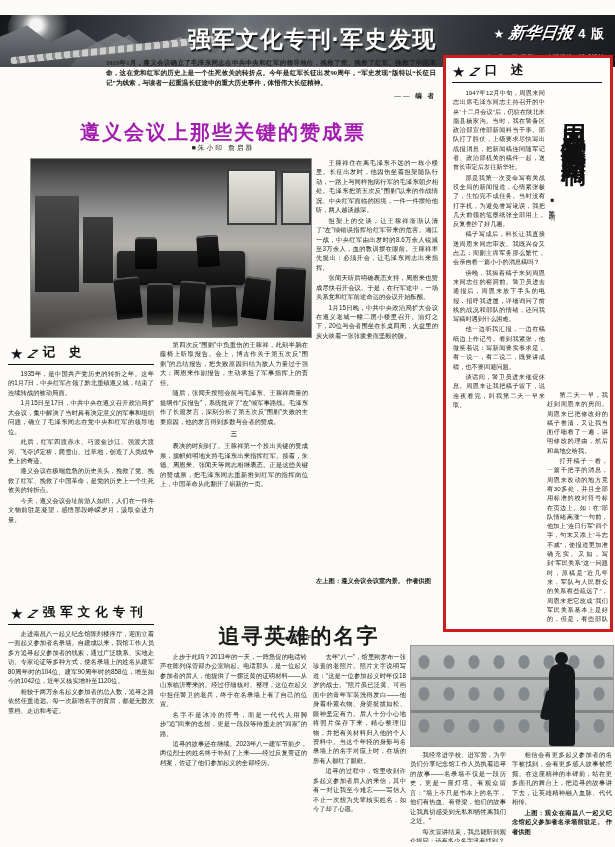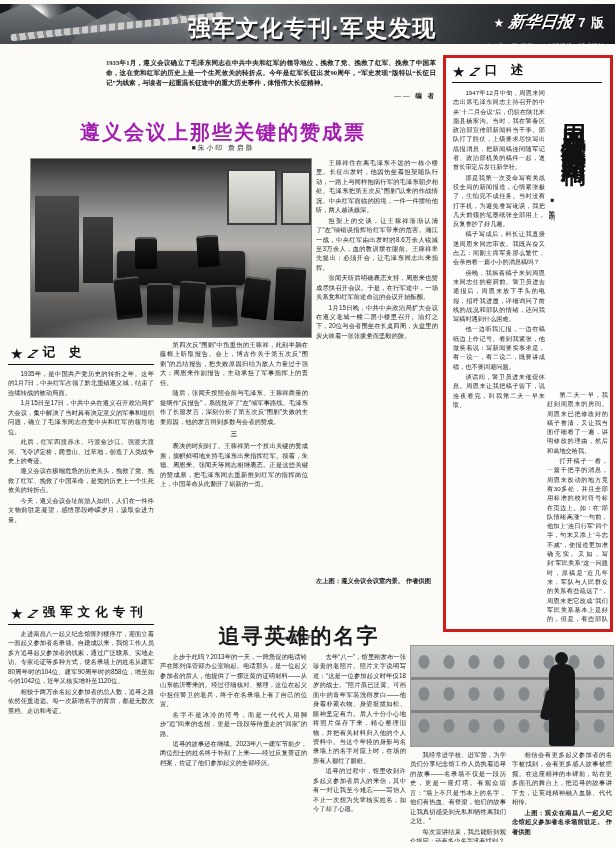--- a/index.html
+++ b/index.html
@@ -1,20 +1,20 @@
 <!DOCTYPE html>
 <html><head>
 <meta charset="utf-8">
 <style>
   html,body{margin:0;padding:0;}
   body{font-family:"Liberation Sans",sans-serif;background:#e8e6e0;}
   .page{position:relative;width:615px;height:847px;margin:0 auto;background:#fcfbf8;overflow:hidden;color:#1a1a1a;}
 
   
-  .masthead{position:absolute;left:0;top:4px;width:615px;height:40px;
+  .masthead{position:absolute;left:0;top:15px;width:615px;height:52px;
     background:linear-gradient(105deg,#14161a 0%,#3c4046 22%,#6d7277 38%,#55595e 55%,#2e3136 78%,#191b1f 100%);overflow:hidden;}
   .flare{position:absolute;left:8px;top:-14px;width:70px;height:54px;border-radius:50%;
     background:radial-gradient(circle at 40% 45%,rgba(255,255,255,.95) 0 6px,rgba(255,255,255,.45) 14px,rgba(255,255,255,0) 32px);}
   .mountain{position:absolute;bottom:0;height:46px;}
   .m1{left:0;width:150px;background:linear-gradient(180deg,#7c8186,#45494e);clip-path:polygon(0 100%,0 34%,18% 10%,33% 46%,52% 18%,70% 58%,86% 30%,100% 70%,100% 100%);}
   .m2{left:70px;width:190px;background:linear-gradient(180deg,#9ba0a5,#5a5e63);opacity:.8;clip-path:polygon(0 100%,8% 60%,24% 26%,40% 62%,58% 34%,76% 72%,92% 48%,100% 100%);}
   .wallline{position:absolute;left:10px;bottom:14px;width:215px;height:7px;opacity:.9;
     background:repeating-linear-gradient(90deg,#d8d8d8 0 6px,#8f8f8f 6px 9px);transform:rotate(-6deg);border-radius:3px;}
   .mast-title{position:absolute;left:178px;top:9px;width:268px;text-align:center;color:#fff;
     font-size:23px;font-weight:900;letter-spacing:1px;text-shadow:1px 2px 2px #000,0 0 6px rgba(255,255,255,.35);}
@@ -103,21 +103,21 @@
 
   <header class="masthead">
     <div class="flare"></div>
     <div class="mountain m1"></div>
     <div class="mountain m2"></div>
     <div class="wallline"></div>
     <div class="mast-title">强军文化专刊·军史发现</div>
     <div class="mast-right">
       <span class="mast-star">★</span>
       <span class="paper-logo">新华日报</span>
-      <span class="page-no">7 版</span>
+      <span class="page-no">4 版</span>
     </div>
     <div class="dateline">2024年1月16日 星期二　本版编辑／版式设计</div>
   </header>
 
   <section class="editor-note">
     <span>1935年1月，遵义会议确立了毛泽东同志在中共中央和红军的领导地位，挽救了党、挽救了红军、挽救了中国革命，这在党和红军的历史上是一个生死攸关的转折点。今年是红军长征出发90周年，“军史发现”版特以“长征日记”为线索，与读者一起重温长征途中的重大历史事件，体悟伟大长征精神。</span>
     <div class="editor-sign">—— 编 者</div>
   </section>
 
   <h1 class="main-headline">遵义会议上那些关键的赞成票</h1>

